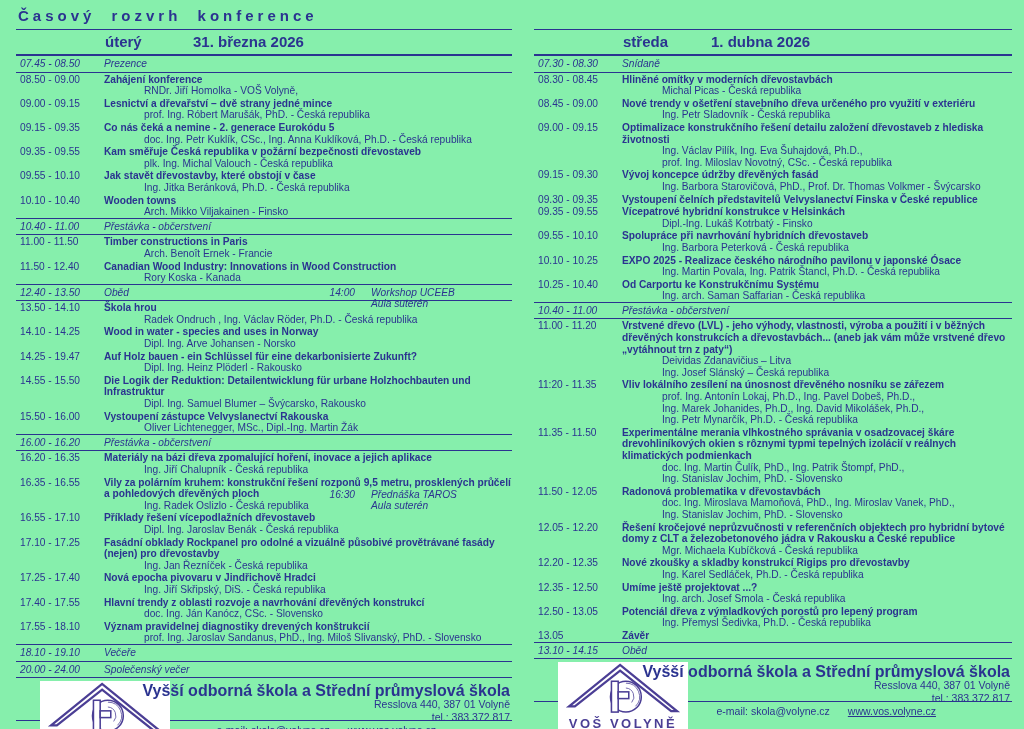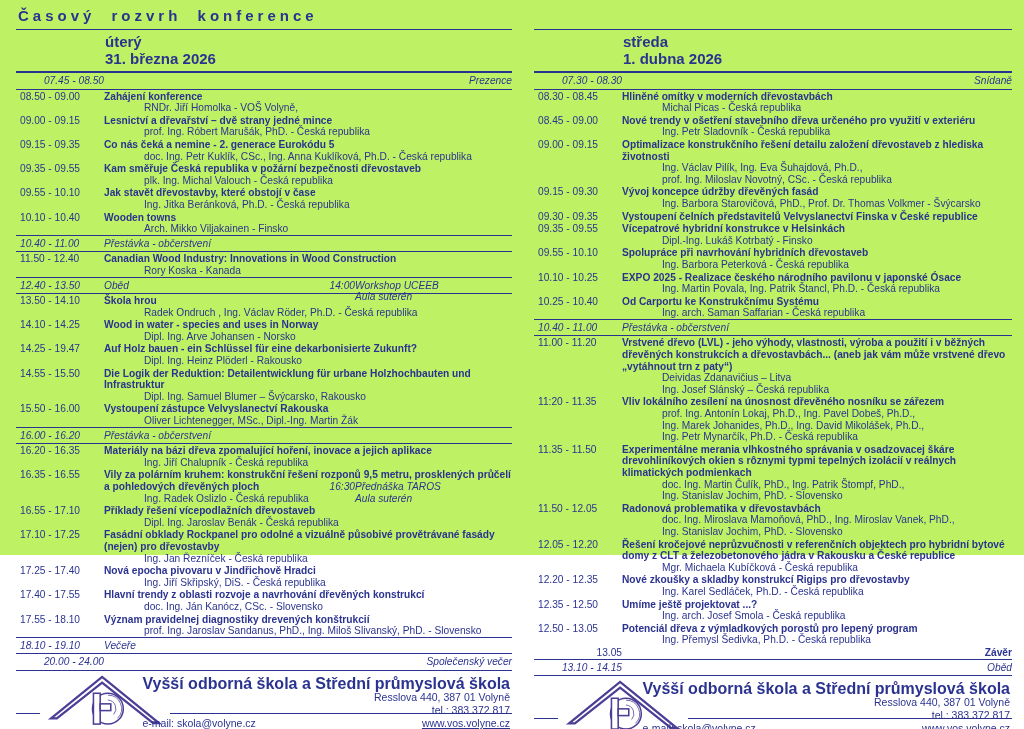--- a/index.html
+++ b/index.html
@@ -1,54 +1,54 @@
 <!DOCTYPE html>
 <html><head>
 <meta charset="utf-8">
 <style>
   html,body{margin:0;padding:0;background:#ffffff;width:1024px;height:729px;overflow:hidden;}
   *{box-sizing:border-box;}
   body{font-family:"Liberation Sans","DejaVu Sans",sans-serif;color:#2b3390;}
 
-  .sheet{position:relative;width:1024px;height:555px;background:#bef264;}
+  .sheet{position:relative;width:1024px;height:729px;background:#86efac;}
   .page{position:absolute;top:7px;}
   #page-0{left:16px;width:496px;}
   #page-1{left:534px;width:478px;}
 
   .doc-title{margin:0 0 3px 2px;font-size:15px;font-weight:bold;letter-spacing:4px;word-spacing:8px;color:#2b3390;height:19px;}
   .title-spacer{height:22px;}
 
-  .day-header{display:flex;align-items:baseline;border-top:1px solid #2b3390;border-bottom:2.5px solid #2b3390;padding:3px 0 4px 0;flex-direction:column;}
+  .day-header{display:flex;align-items:baseline;border-top:1px solid #2b3390;border-bottom:2.5px solid #2b3390;padding:3px 0 4px 0;}
   .day-header .day{margin-left:89px;width:88px;font-size:15px;font-weight:bold;}
   .day-header .date{font-size:15px;font-weight:bold;}
 
   .rows{width:100%;}
   .row{display:flex;position:relative;padding:1px 0 0 0;font-size:10.2px;line-height:11.6px;}
   .row .time{flex:0 0 88px;padding-left:4px;font-size:10.2px;}
   .row .content{flex:1;min-width:0;}
   .talk-title{font-weight:bold;}
   .speaker{margin-left:40px;}
   .row.break{font-style:italic;padding:2px 0;}
   .row.break .break-label{font-style:italic;}
-  .sep-bottom{border-bottom:1.2px solid #2b3390;text-align:right;}
+  .sep-bottom{border-bottom:1.2px solid #2b3390;}
   .sep-both{border-top:1.2px solid #2b3390;border-bottom:1.2px solid #2b3390;}
 
-  .note{position:absolute;left:305px;top:2px;display:flex;font-style:italic;font-size:10.2px;line-height:11.8px;z-index:3;}
+  .note{position:absolute;left:305px;top:2px;display:flex;gap:16px;font-style:italic;font-size:10.2px;line-height:11.8px;z-index:3;}
   .note.align-middle{top:13px;}
   .note .note-time{width:34px;text-align:right;}
   .note .note-text div{white-space:nowrap;}
 
   .footer{position:relative;height:70px;margin-top:3px;}
   .footer-rule{position:absolute;left:0;right:0;top:39px;border-top:1px solid #2b3390;z-index:1;}
   .logo{position:absolute;left:24px;top:0;z-index:2;background:#fff;padding:0 6px;text-align:center;}
   .logo-text{font-size:13px;font-weight:bold;letter-spacing:2.5px;color:#4b3e95;margin-top:-2px;}
   .footer-text{position:absolute;right:2px;top:3px;text-align:right;z-index:2;}
   .footer-text .school{font-size:16px;line-height:14px;font-weight:bold;}
   .footer-text .addr,.footer-text .tel{font-size:10.5px;line-height:13px;}
-  .footer-text .contact-line{font-size:10.5px;line-height:13px;display:flex;justify-content:space-between;gap:18px;}
+  .footer-text .contact-line{font-size:10.5px;line-height:13px;display:flex;justify-content:center;gap:18px;}
   .footer-text .web{text-decoration:underline;color:#2b3390;cursor:pointer;}
 </style>
 </head>
 <body>
 
 <div class="sheet">
 
   <section class="page" id="page-0">
     <h1 class="doc-title">Časový rozvrh konference</h1>
     <div class="day-header">
@@ -101,20 +101,27 @@
           <span class="time">10.10 - 10.40</span>
           <div class="content">
             <div class="talk-title">Wooden towns</div>
             <div class="speaker">Arch. Mikko Viljakainen - Finsko</div>
           </div>
         </div>
         <div class="row break sep-both">
           <span class="time">10.40 - 11.00</span>
           <div class="content">
             <div class="break-label">Přestávka - občerstvení</div>
+          </div>
+        </div>
+        <div class="row">
+          <span class="time">11.00 - 11.50</span>
+          <div class="content">
+            <div class="talk-title">Timber constructions in Paris</div>
+            <div class="speaker">Arch. Benoît Ernek - Francie</div>
           </div>
         </div>
         <div class="row">
           <span class="time">11.50 - 12.40</span>
           <div class="content">
             <div class="talk-title">Canadian Wood Industry: Innovations in Wood Construction</div>
             <div class="speaker">Rory Koska - Kanada</div>
           </div>
         </div>
         <div class="row break sep-both">

